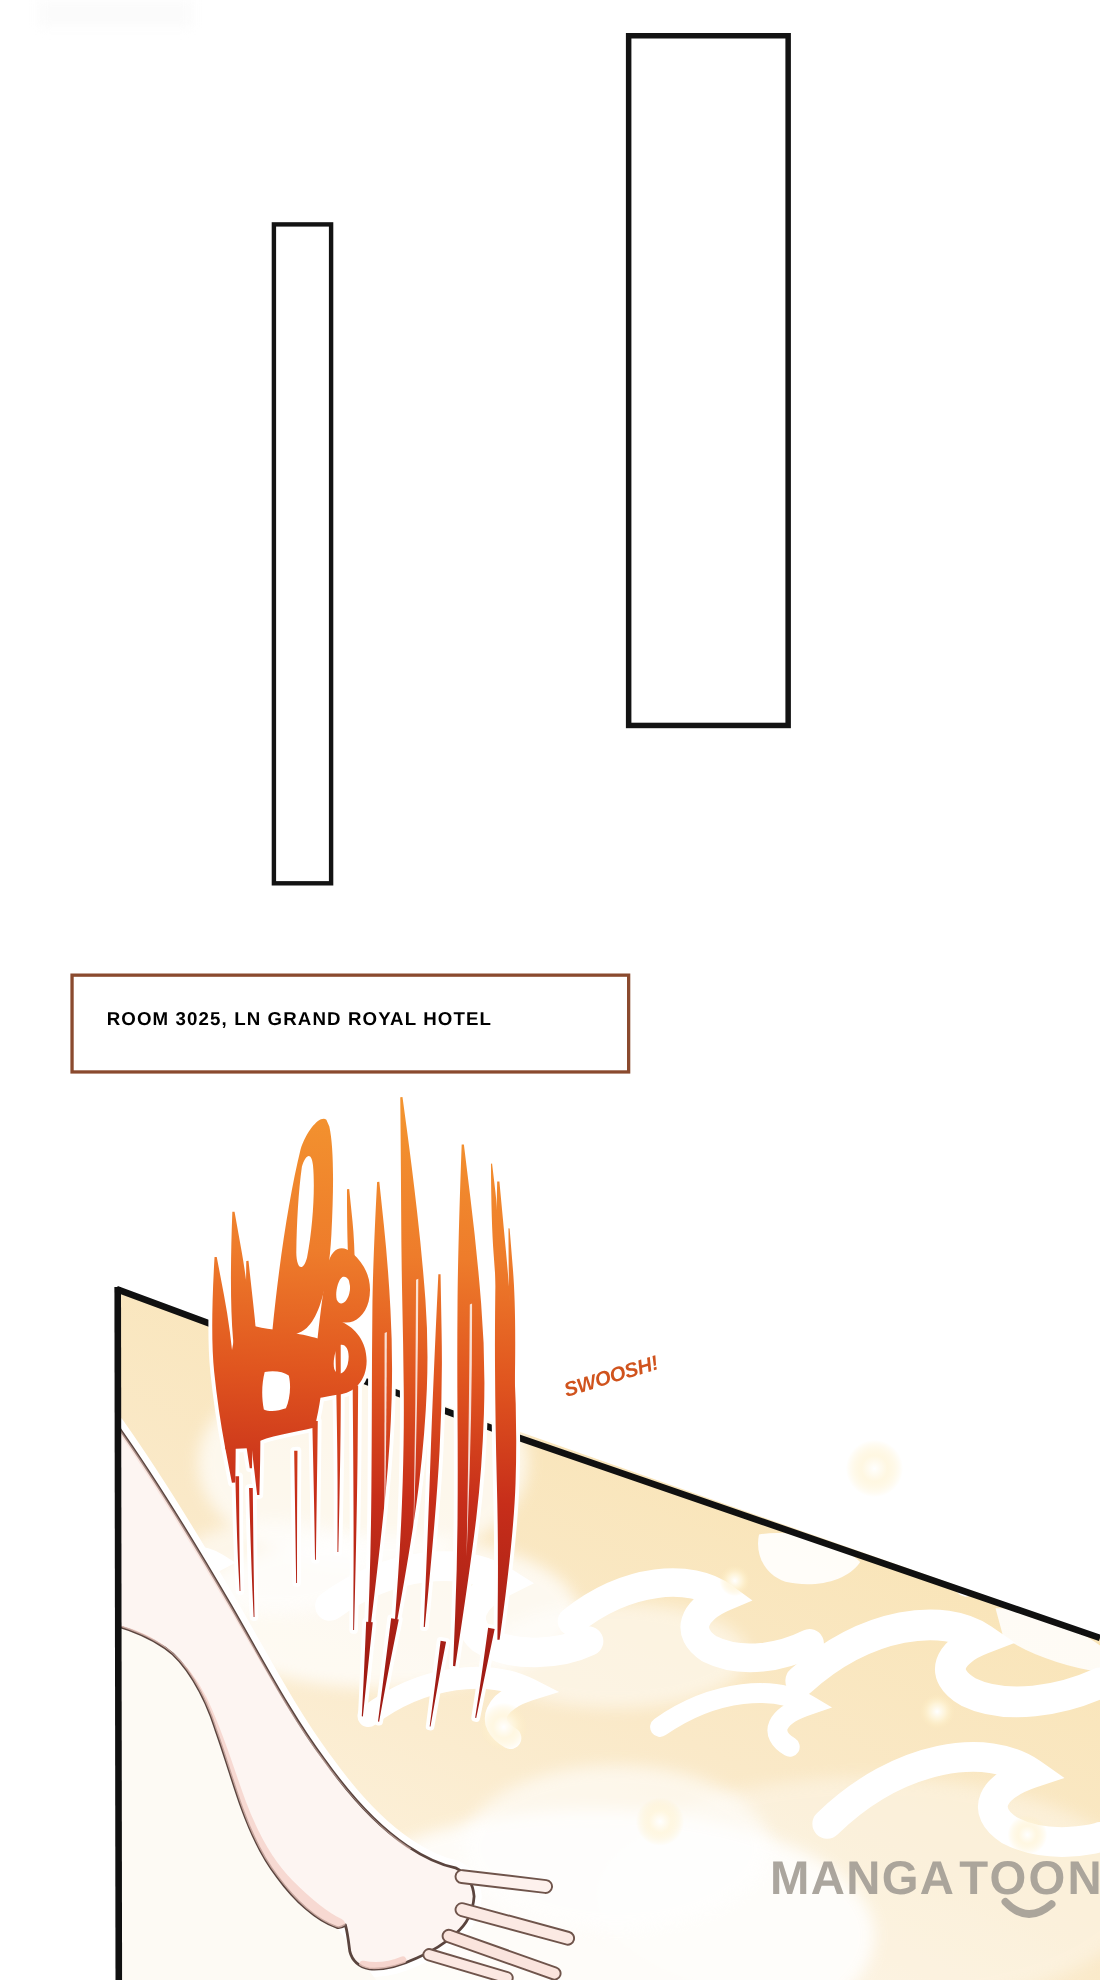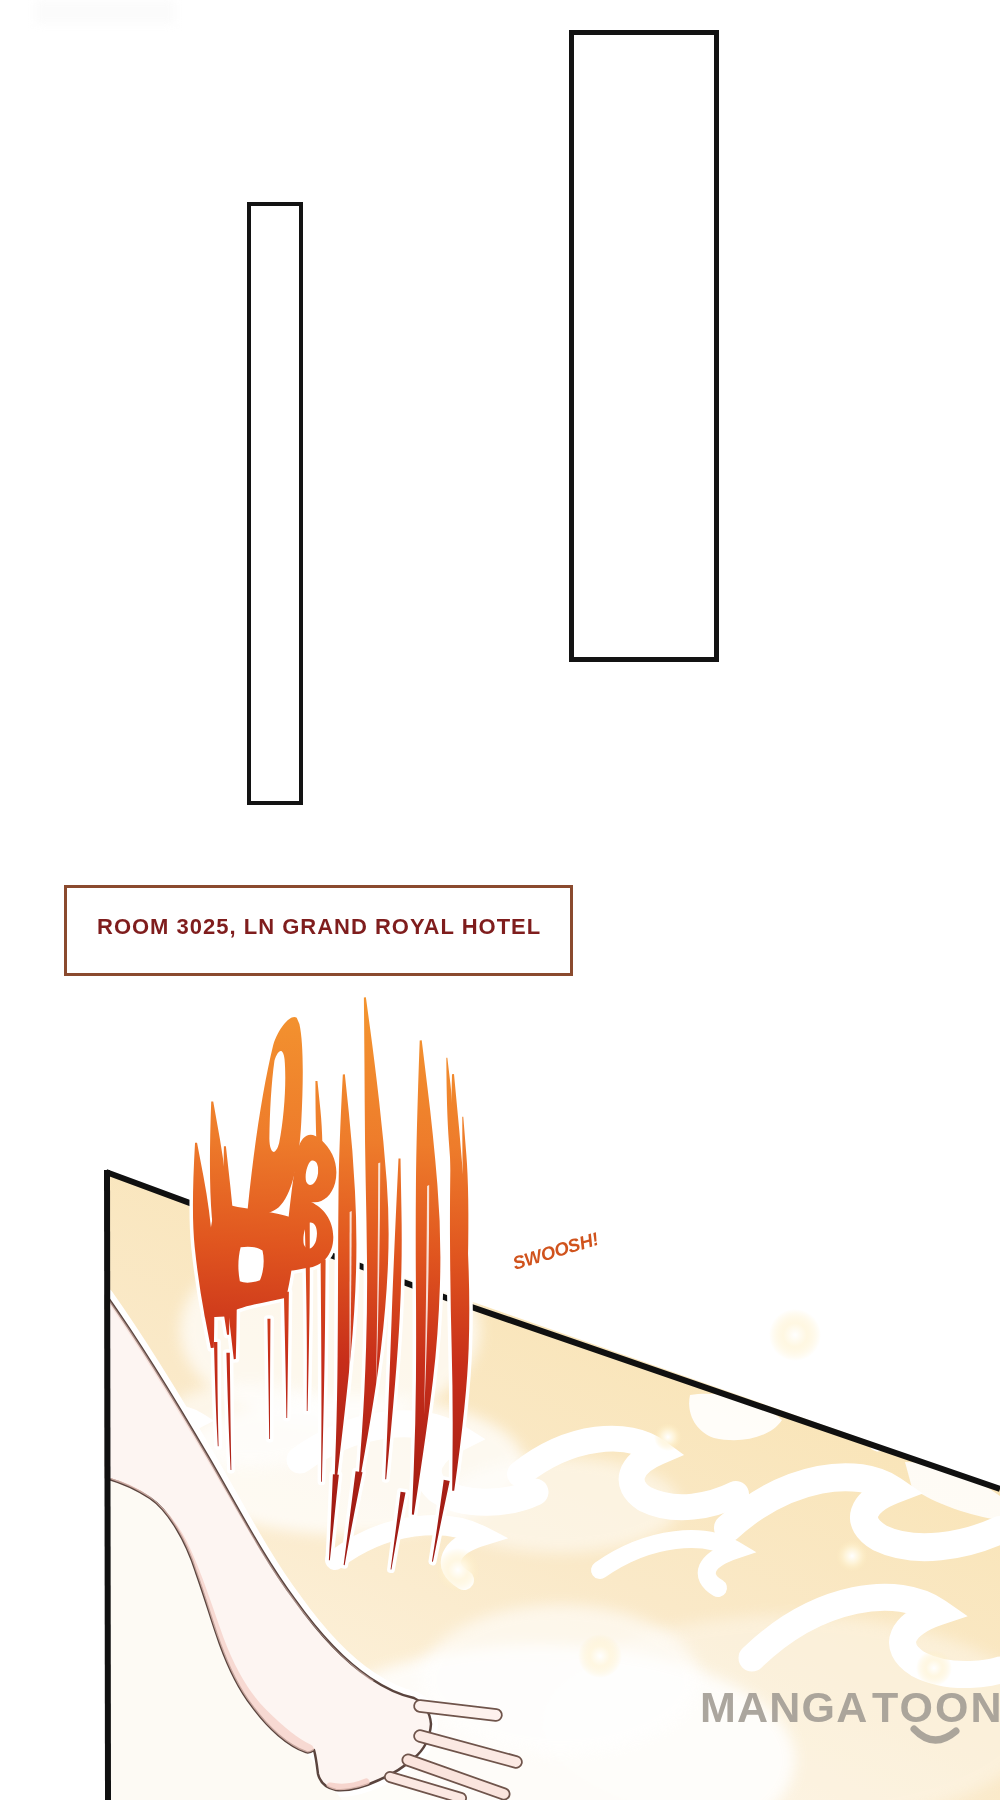--- a/index.html
+++ b/index.html
@@ -11,21 +11,21 @@
 <body>
 
 <div class="abs" style="left:35px;top:0;width:140px;height:24px;background:#fbfbfb;filter:blur(5px);"></div>
 
 <div class="abs" style="left:247px;top:202px;width:56px;height:603px;border:4px solid #131313;box-sizing:border-box;background:#fff;"></div>
 
 <div class="abs" style="left:569px;top:30px;width:150px;height:632px;border:5px solid #131313;box-sizing:border-box;background:#fff;"></div>
 
 <div class="abs" style="left:64px;top:885px;width:509px;height:91px;border:3px solid #8a4a2e;box-sizing:border-box;background:#fff;"></div>
 
-<div class="abs" style="left:97px;top:916px;color:#7f1d1d;font-weight:bold;font-size:22px;letter-spacing:1px;white-space:nowrap;line-height:22px;">ROOM 3025, LN GRAND ROYAL HOTEL</div>
+<div class="abs" style="left:97px;top:916px;color:#000000;font-weight:bold;font-size:17px;letter-spacing:1px;white-space:nowrap;line-height:22px;">ROOM 3025, LN GRAND ROYAL HOTEL</div>
 
 <svg class="abs" style="left:0;top:0;" width="1000" height="1800" viewBox="0 0 1000 1800">
   <defs>
     <linearGradient id="bedg" x1="700" y1="1300" x2="450" y2="1820" gradientUnits="userSpaceOnUse">
       <stop offset="0" stop-color="#f9e4b6"></stop>
       <stop offset="0.5" stop-color="#fae9c8"></stop>
       <stop offset="1" stop-color="#fdf2dd"></stop>
     </linearGradient>
     <linearGradient id="sfxg" x1="0" y1="1010" x2="0" y2="1510" gradientUnits="userSpaceOnUse">
       <stop offset="0" stop-color="#f3932f"></stop>

